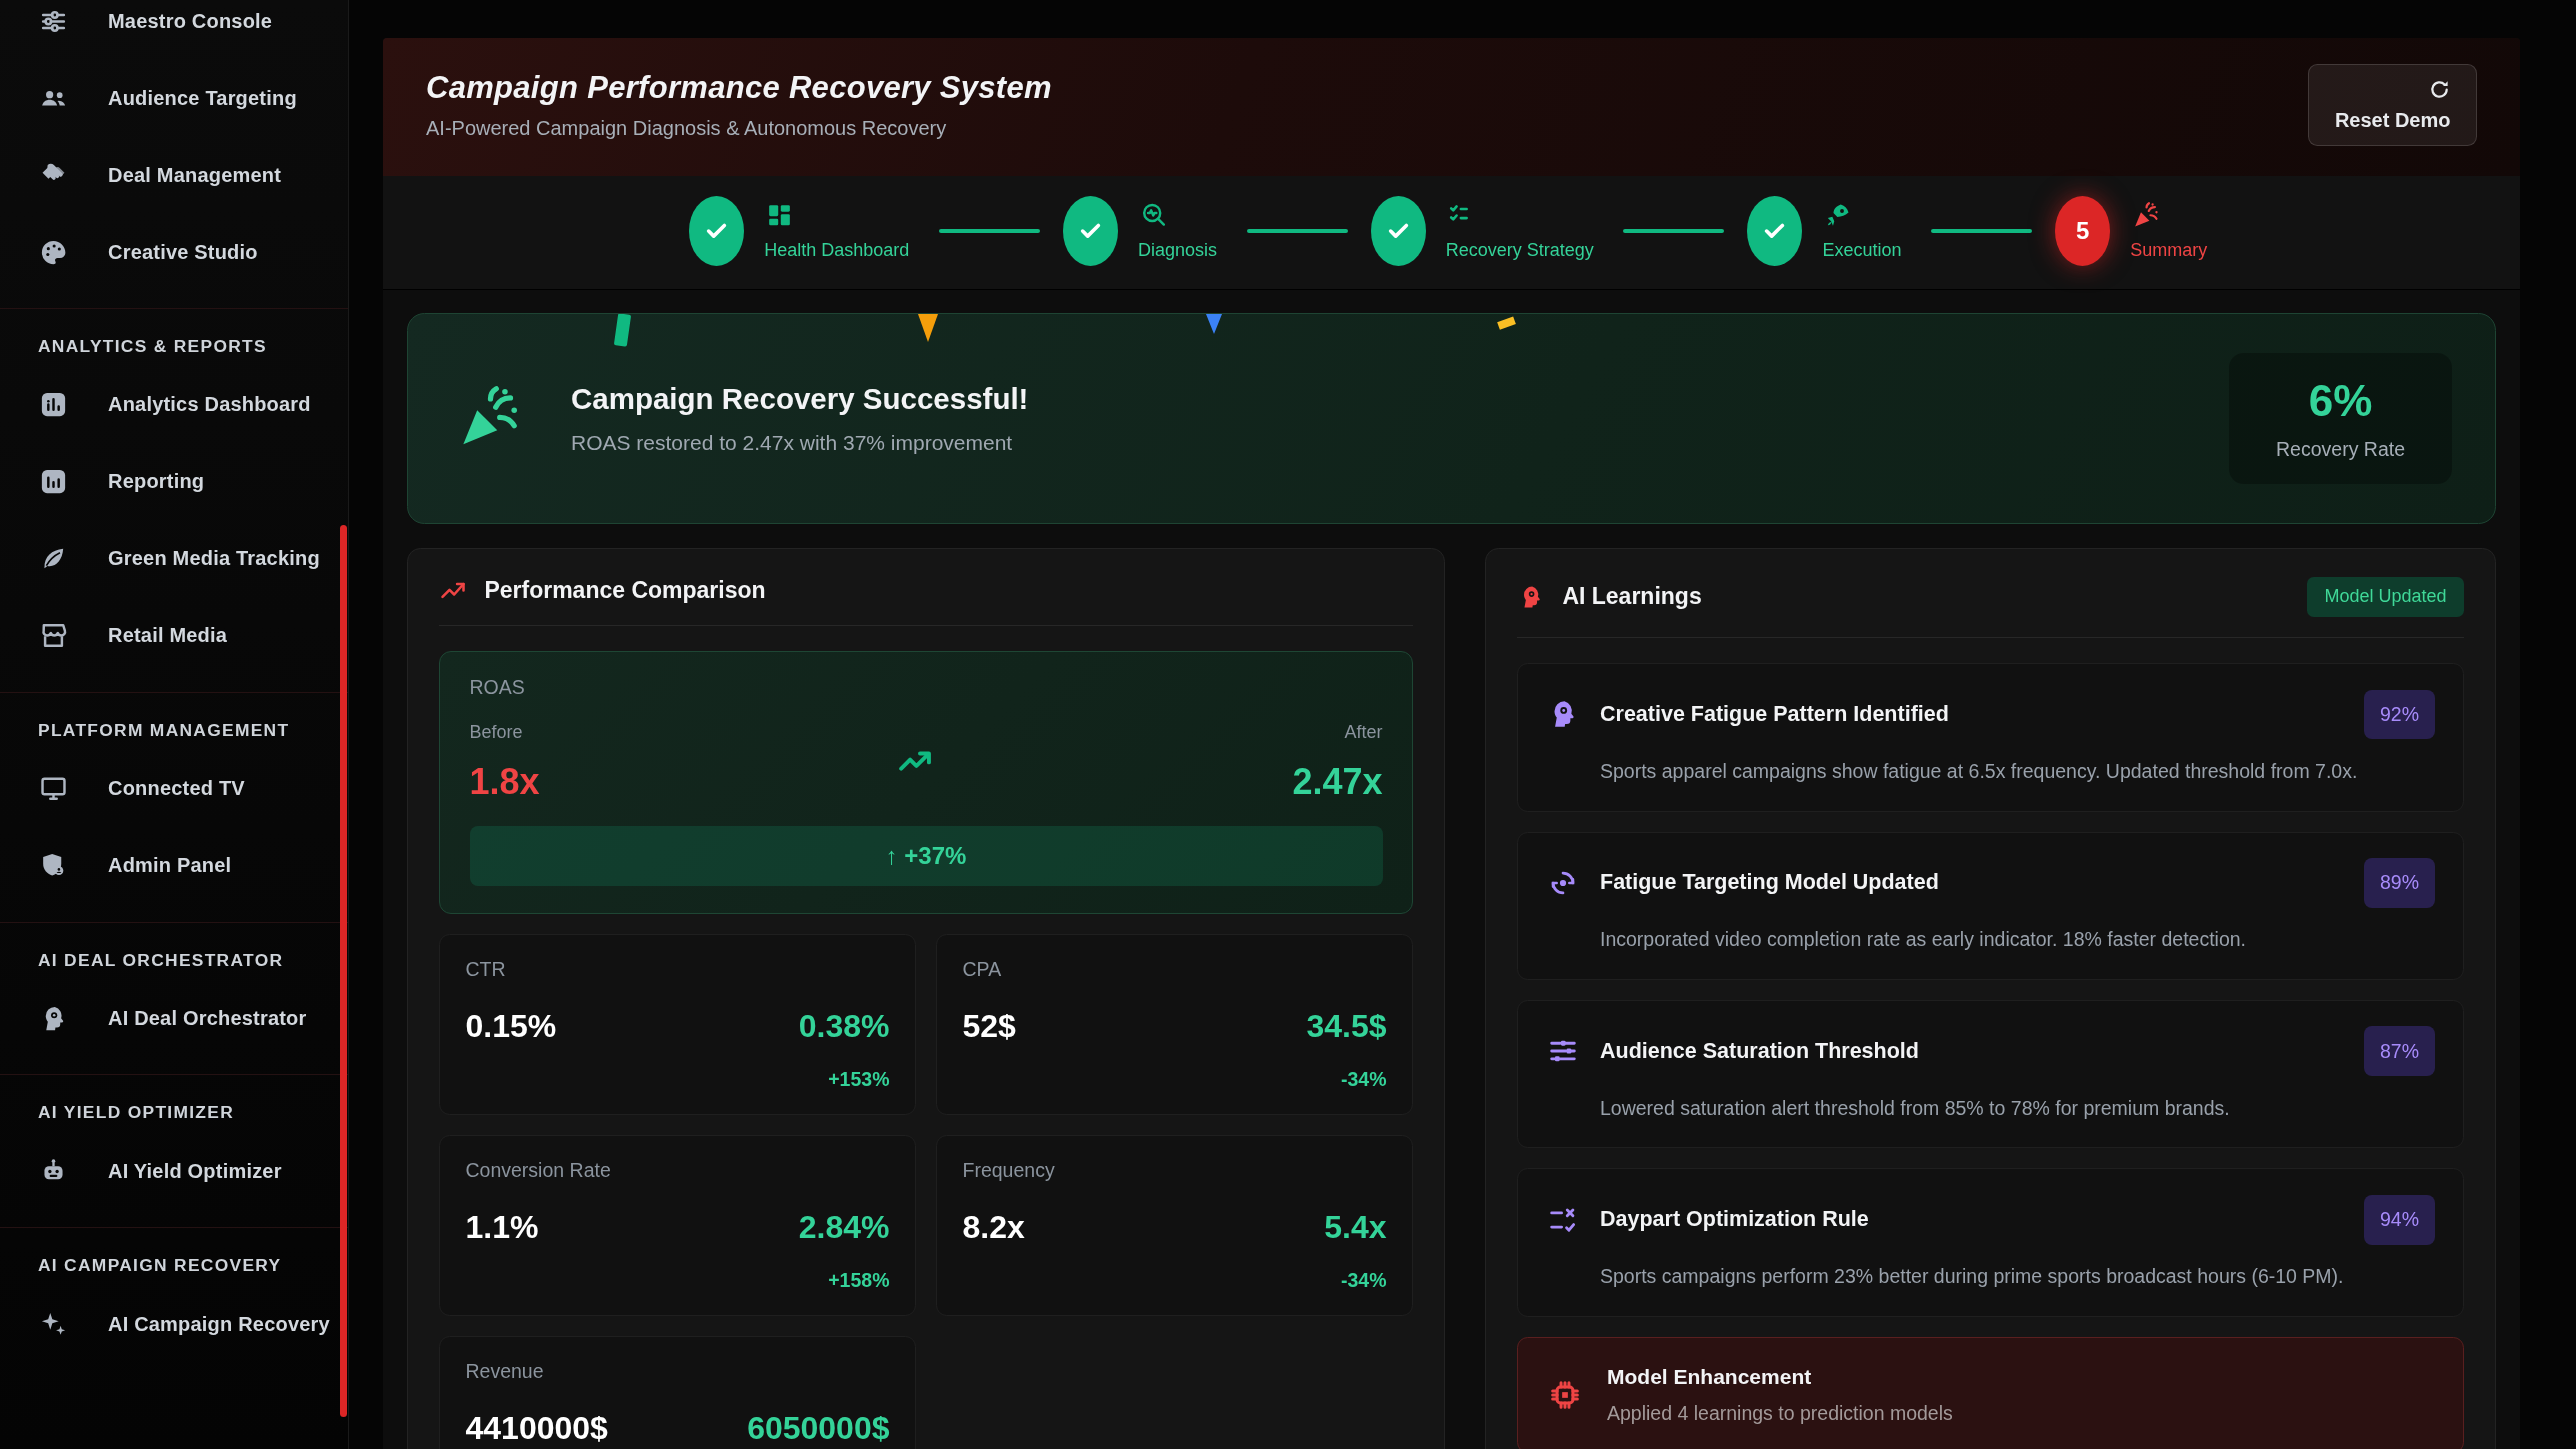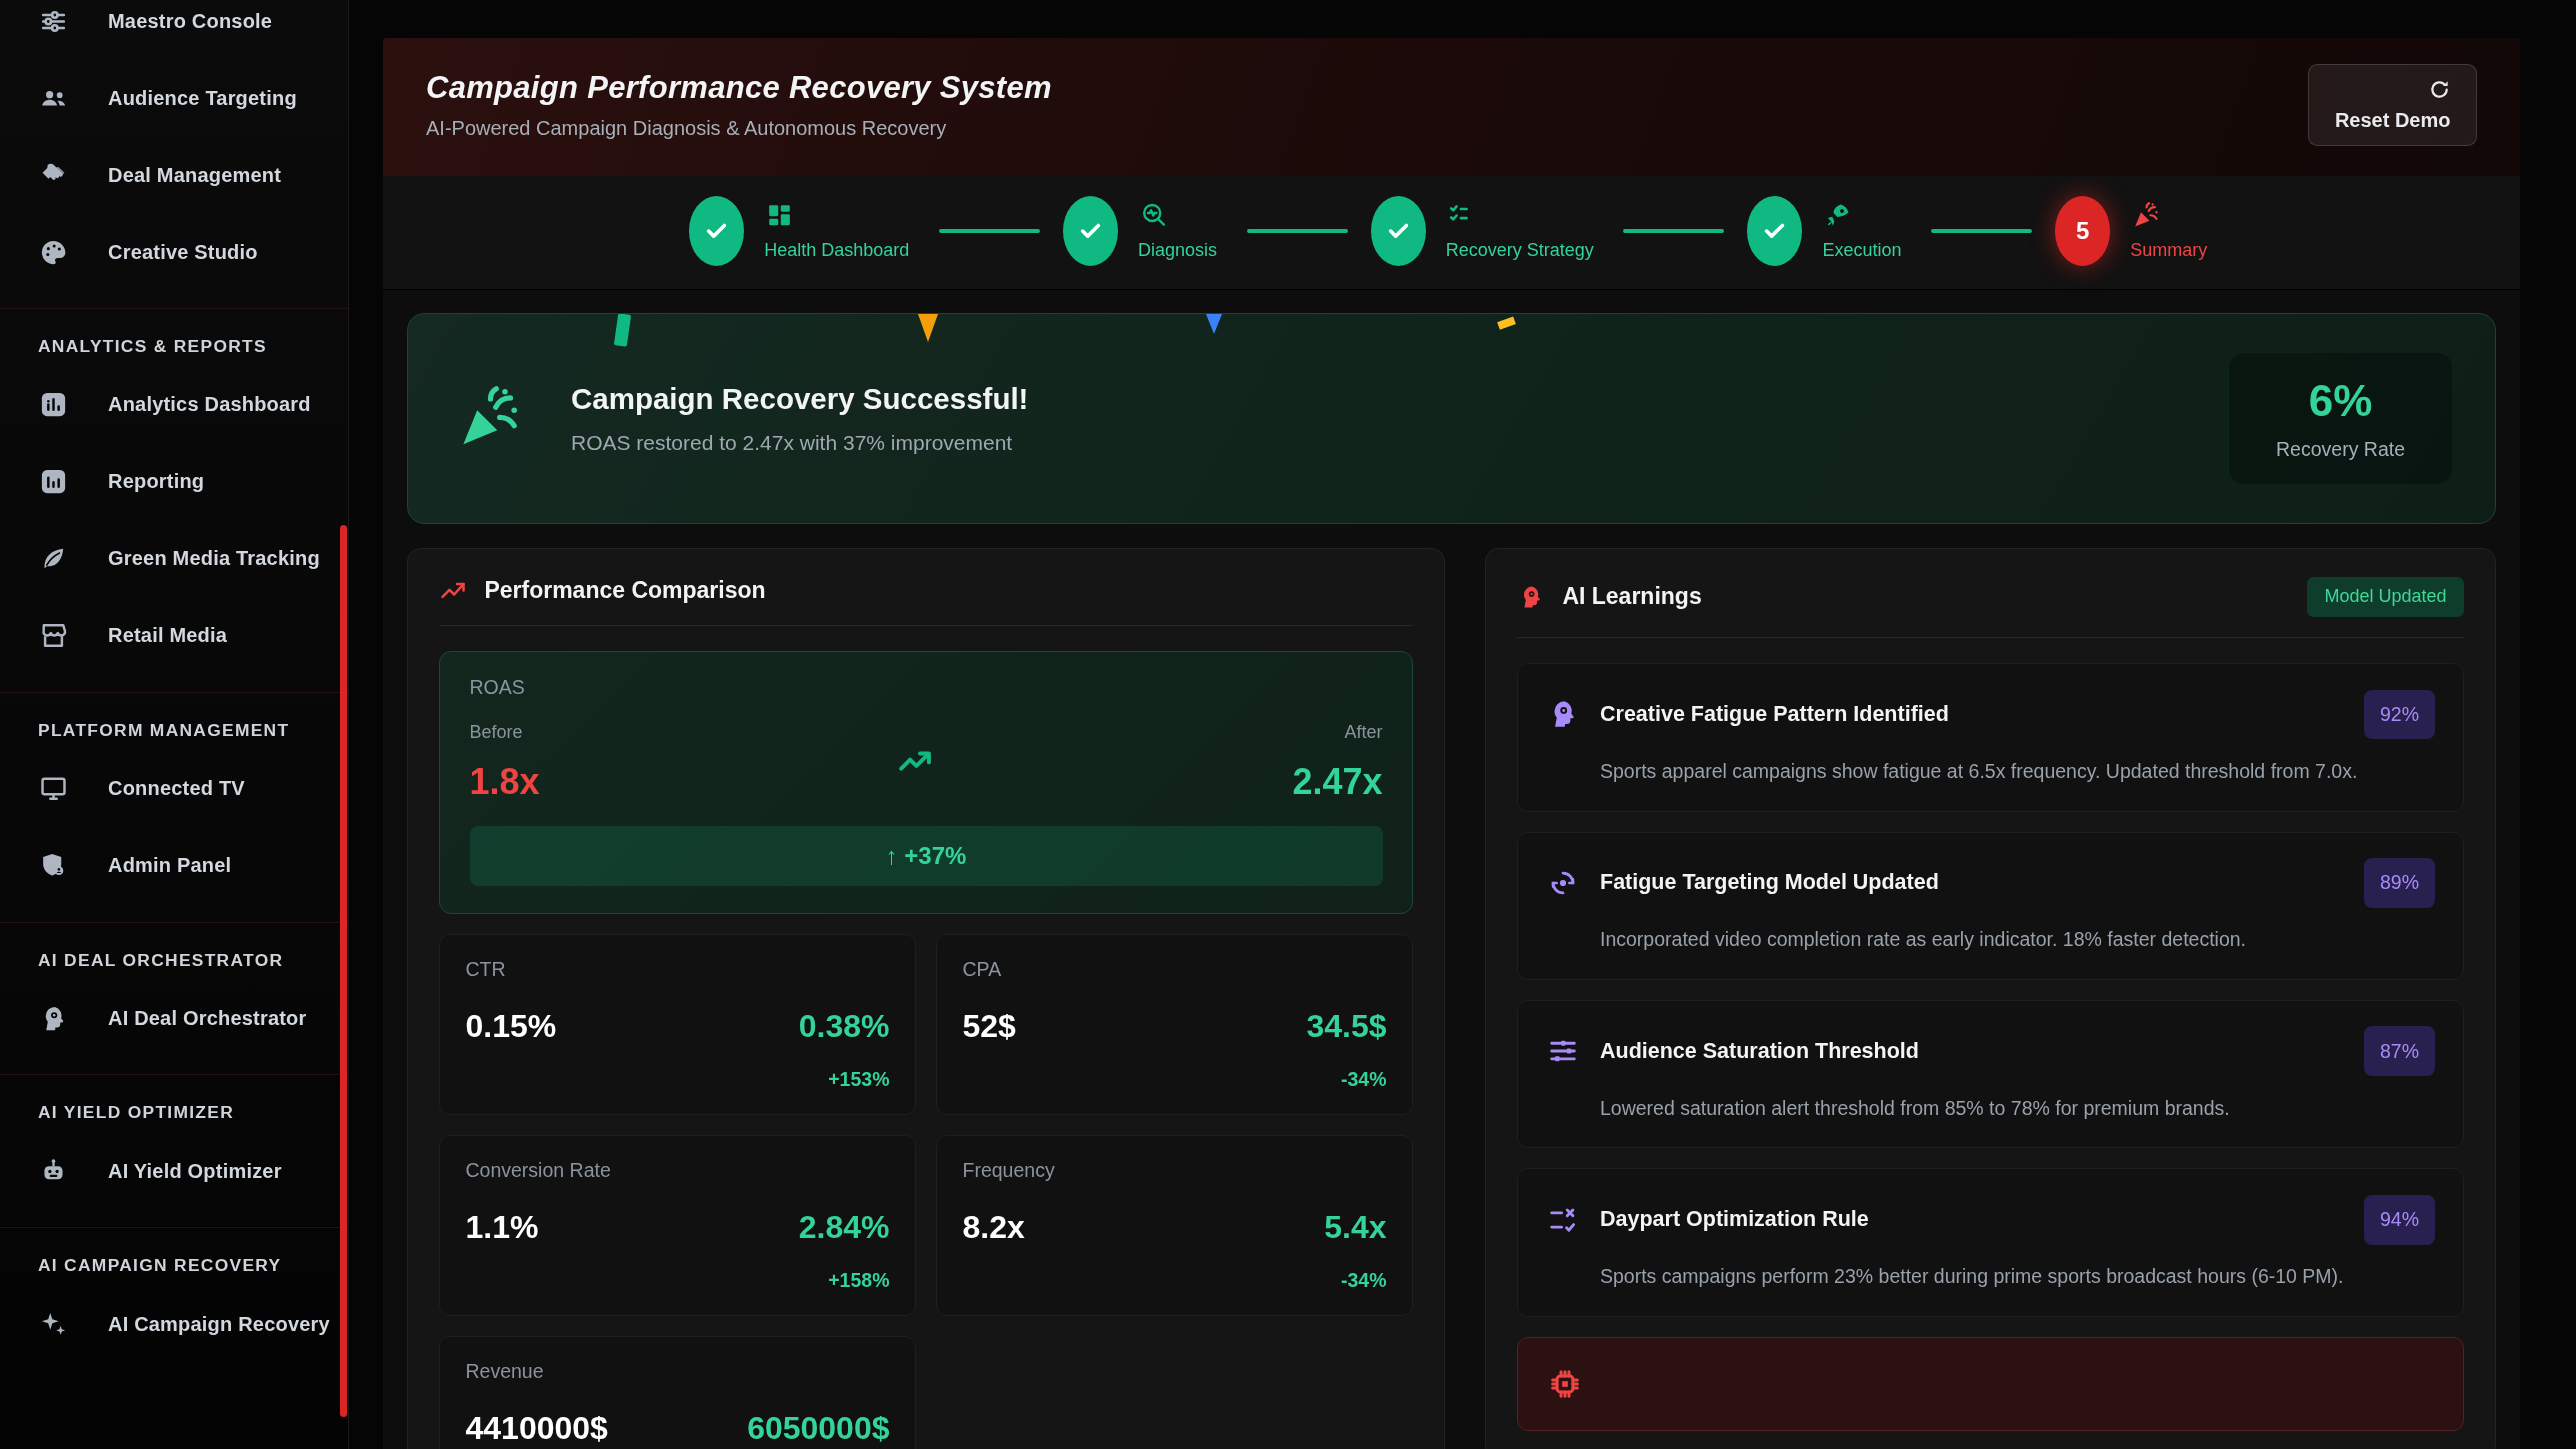--- a/index.html
+++ b/index.html
@@ -605,20 +605,24 @@
               </div>
 
               <div class="enhance">
                 <span class="icon">
                     <svg viewBox="0 0 24 24" fill="none" stroke="currentColor" stroke-width="1.9" stroke-linecap="round">
                       <rect x="7" y="7" width="10" height="10" rx="2"></rect>
                       <rect x="10.2" y="10.2" width="3.6" height="3.6" fill="currentColor" stroke="none"></rect>
                       <path d="M9.5 4.2V7M12 4.2V7M14.5 4.2V7M9.5 17v2.8M12 17v2.8M14.5 17v2.8M4.2 9.5H7M4.2 12H7M4.2 14.5H7M17 9.5h2.8M17 12h2.8M17 14.5h2.8"></path>
                     </svg>
                   </span>
+                <div>
+                  <div class="enh-title">Model Enhancement</div>
+                  <div class="enh-desc">Applied 4 learnings to prediction models</div>
+                </div>
               </div>
             </section>
 
           </div>
         </div>
       </div>
 
     </div>
   </div>
 </div>

